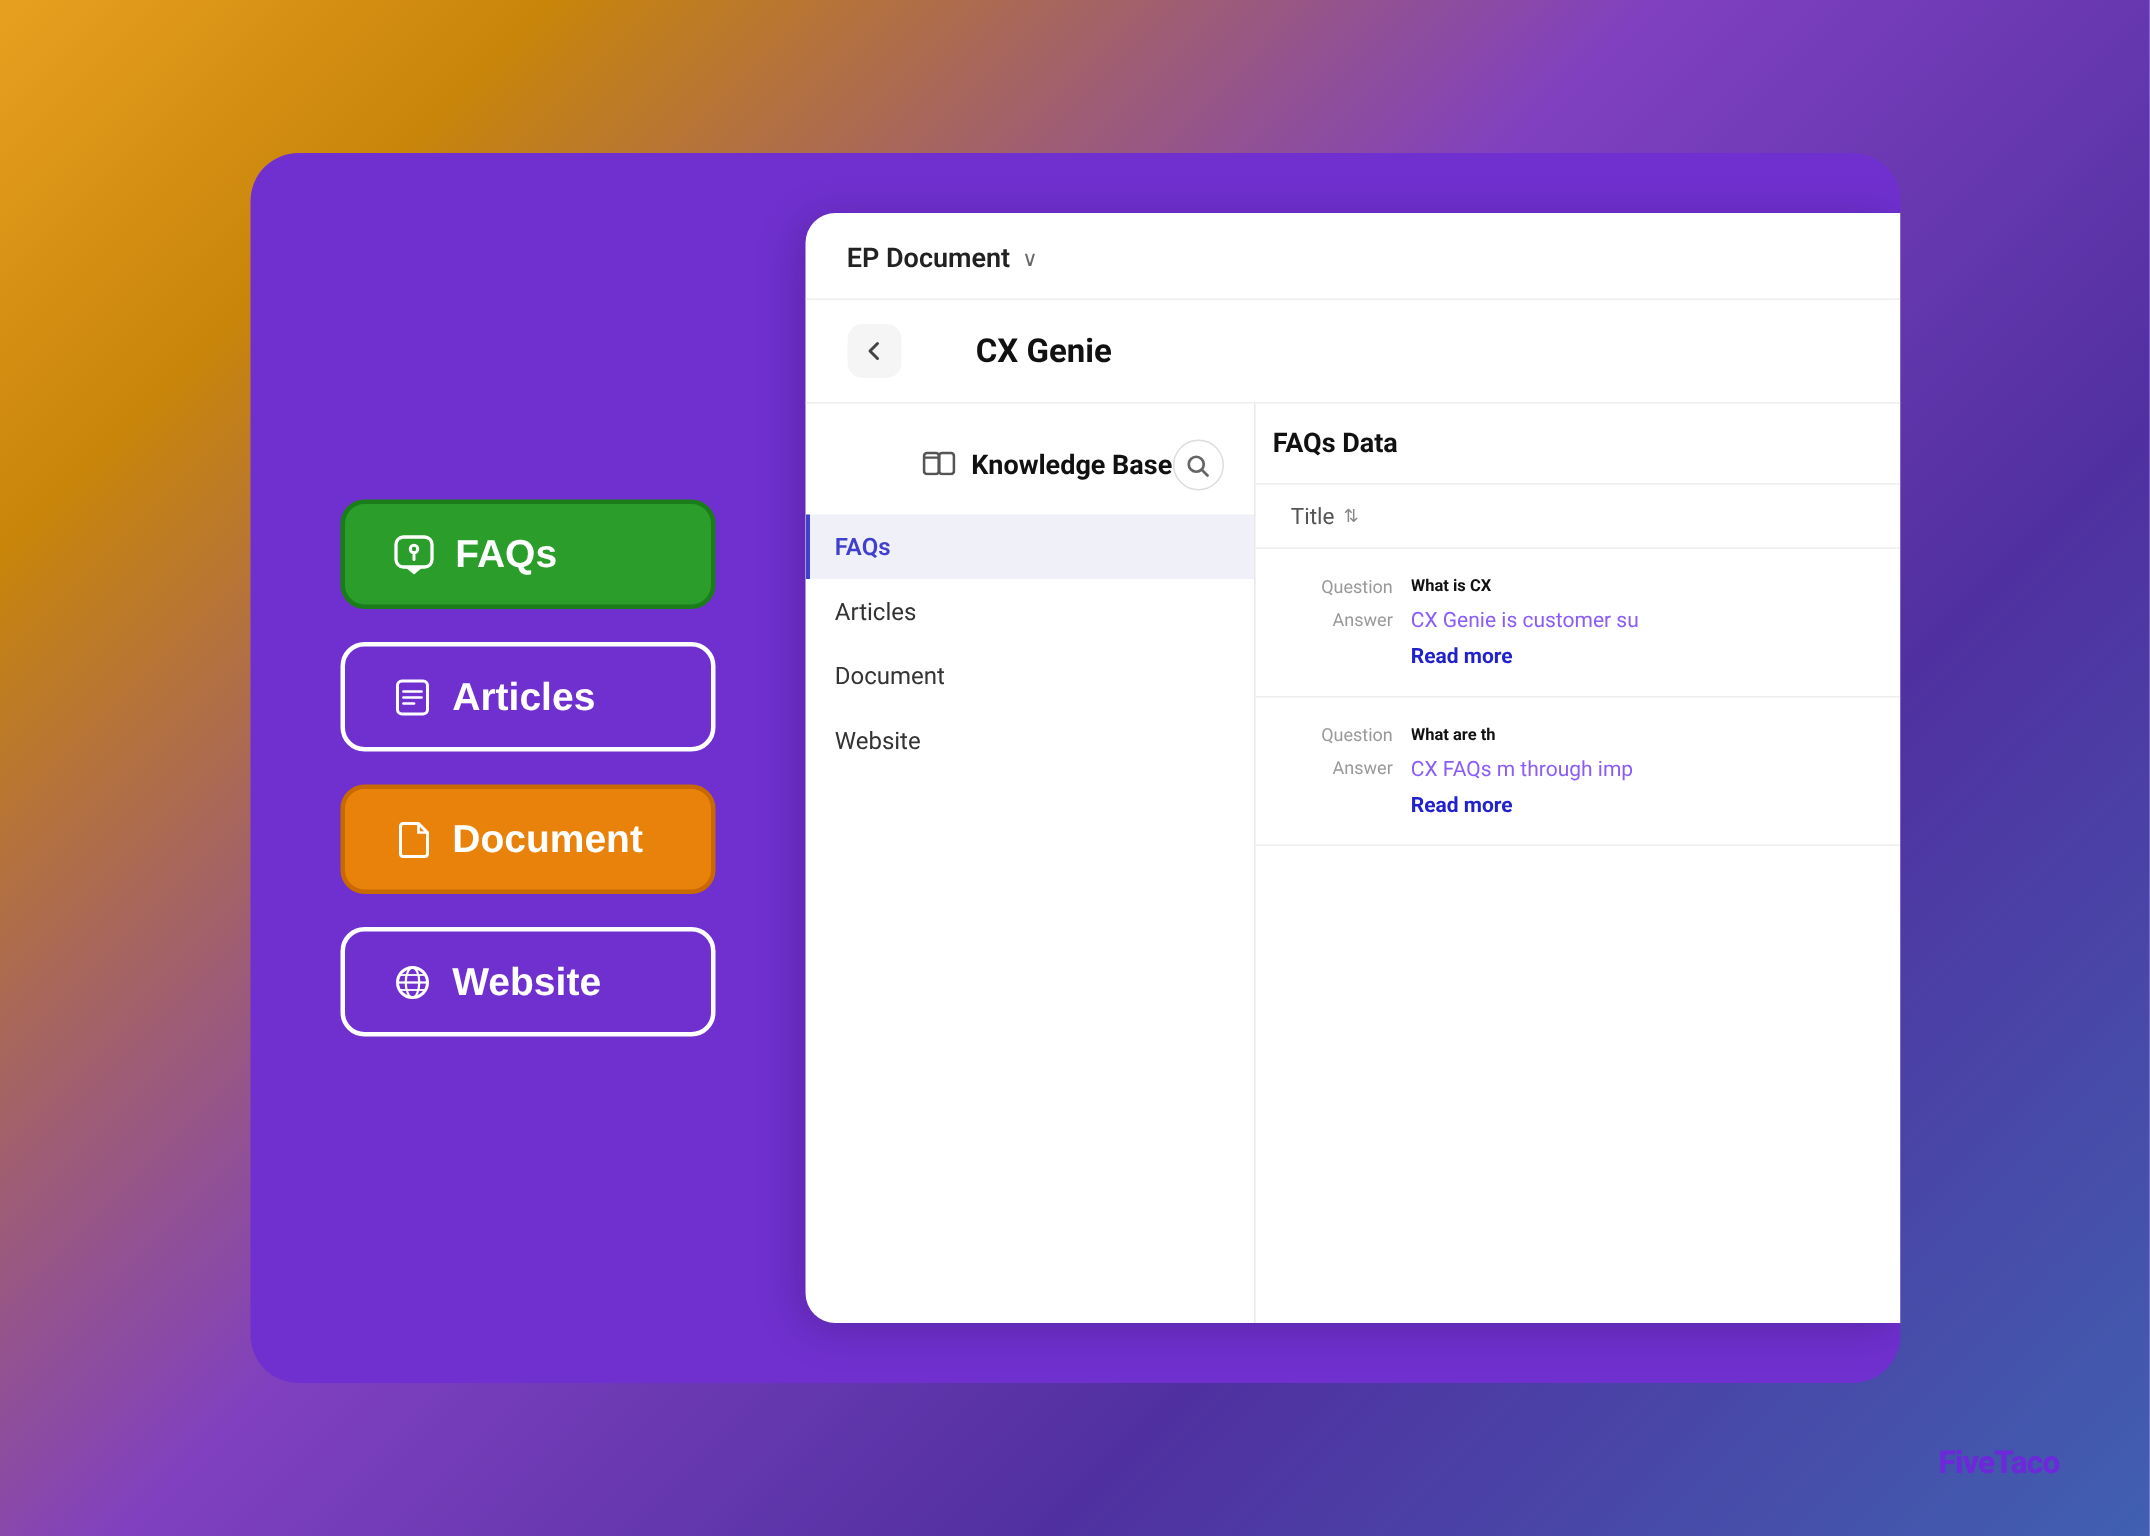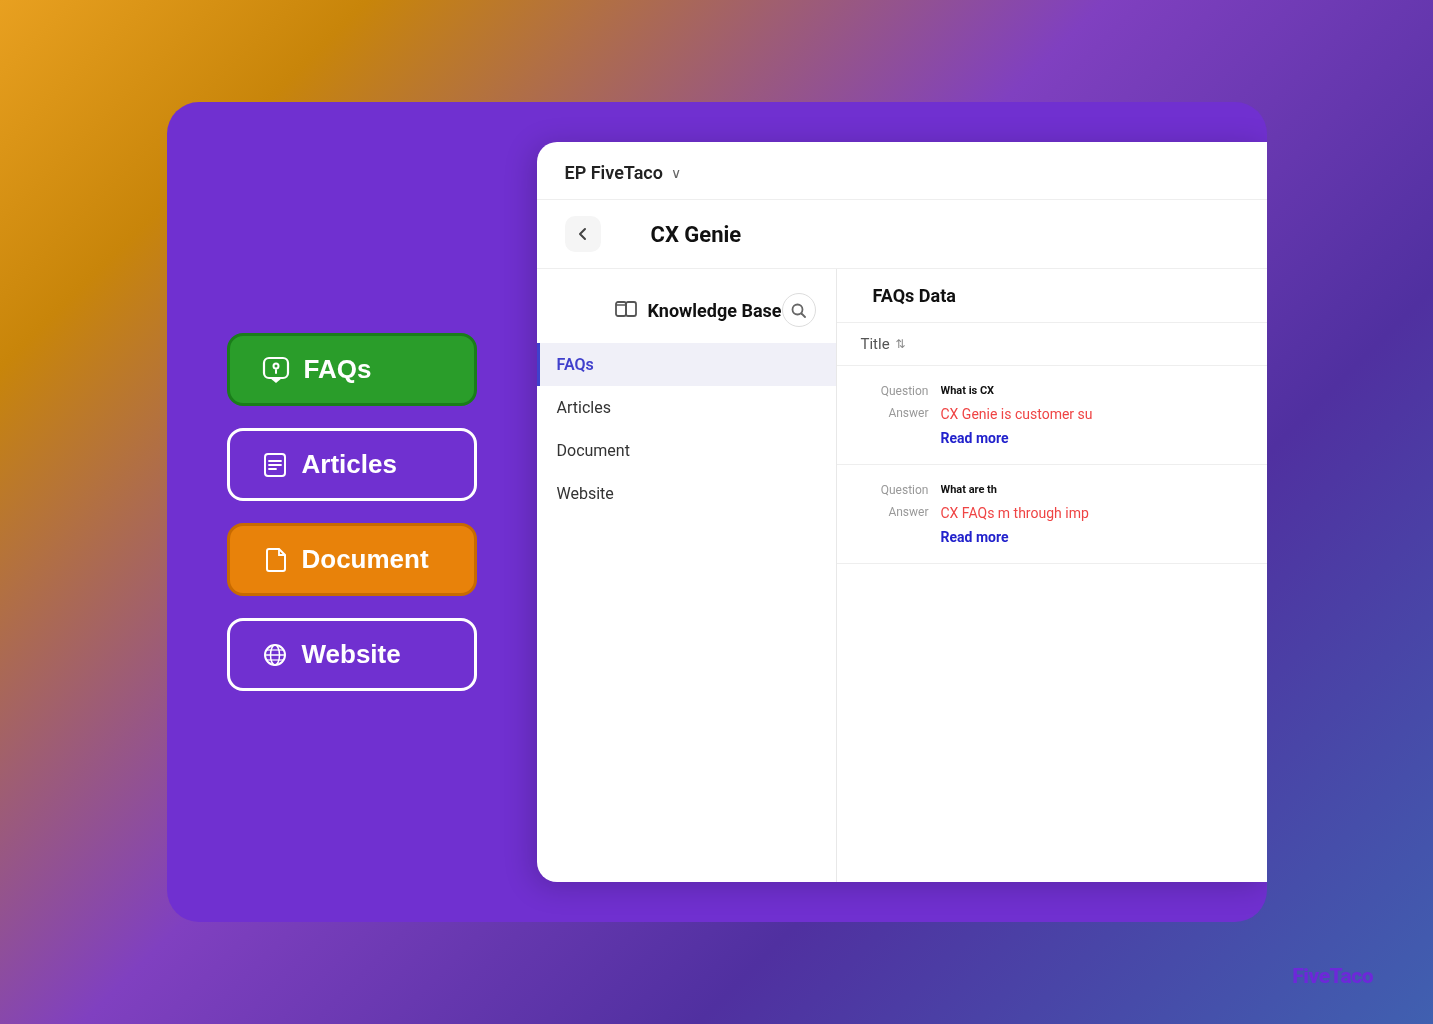--- a/index.html
+++ b/index.html
@@ -219,21 +219,21 @@
     }
 
     
     .data-panel {
       flex: 1;
       overflow-y: auto;
       padding: 0;
     }
 
     .data-panel-header {
-      padding: 16px 36px;
+      padding: 16px 12px;
       border-bottom: 1px solid #eee;
       display: flex;
       align-items: flex-end;
       gap: 8px;
     }
 
     .data-panel-title {
       font-size: 18px;
       font-weight: 700;
       color: #111;
@@ -280,21 +280,21 @@
       font-weight: 700;
       color: #111;
       flex: 1;
       overflow: hidden;
       text-overflow: ellipsis;
       white-space: nowrap;
     }
 
     .faq-answer {
       font-size: 14px;
-      color: #ef4444;
+      color: #8b5cf6;
       font-weight: 400;
     }
 
     .read-more-link {
       font-size: 14px;
       font-weight: 700;
       color: #2222cc;
       cursor: pointer;
       display: block;
       margin-top: 4px;
@@ -354,21 +354,21 @@
         </svg>
       </span>
       <span>Website</span>
     </button>
 
   </div>
 
   <div class="right-panel">
 
     <div class="panel-header">
-      <span class="workspace-label">EP FiveTaco</span>
+      <span class="workspace-label">EP Document</span>
       <span class="chevron-down">∨</span>
     </div>
 
     <div class="nav-row">
       <button class="back-btn">
         <svg width="16" height="16" viewBox="0 0 16 16" fill="none">
           <path d="M10 3 L5 8 L10 13" stroke="#444" stroke-width="2" stroke-linecap="round" stroke-linejoin="round"></path>
         </svg>
       </button>
       <span class="cx-genie-title">CX Genie</span>

